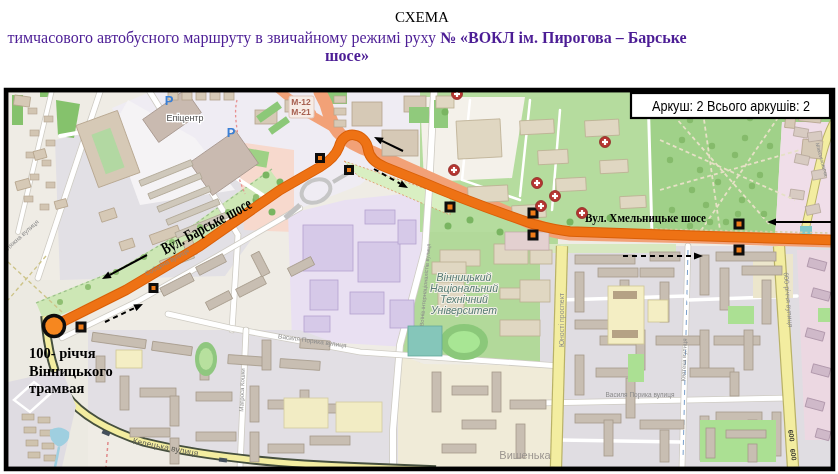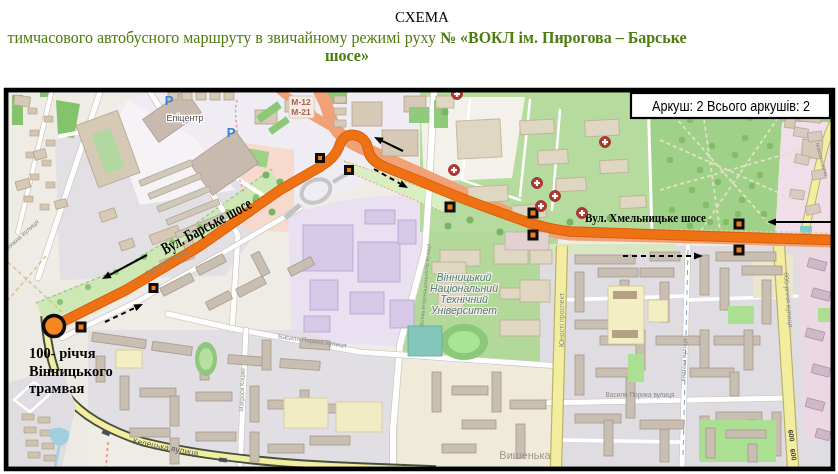--- a/index.html
+++ b/index.html
@@ -1,17 +1,17 @@
 <!DOCTYPE html>
 <html><head><meta charset="utf-8"><style>
 html,body{margin:0;padding:0;width:838px;height:474px;background:#fff;overflow:hidden}
 .t1{position:absolute;top:9px;left:3px;width:838px;text-align:center;
     font:15px "Liberation Serif",serif;color:#000}
 .t2{position:absolute;top:29px;left:0;width:694px;text-align:center;
-    font:16px "Liberation Serif",serif;color:#4d7c0f}
+    font:16px "Liberation Serif",serif;color:#4c1d95}
 svg{position:absolute;left:0;top:0}
 </style></head><body>
 <svg width="838" height="474" viewBox="0 0 838 474">
 <clipPath id="mapclip">
       <rect x="8" y="92" width="823" height="375"></rect>
     </clipPath>
 <g clip-path="url(#mapclip)">
 <rect x="8" y="92" width="823" height="375" fill="#efece5"></rect>
 <polygon points="150,92 422,92 422,132 360,185 250,228 160,202 112,108" fill="#efecf3"></polygon>
 <polygon points="55,140 145,118 280,200 225,276 60,280" fill="#e2e0e5"></polygon>

